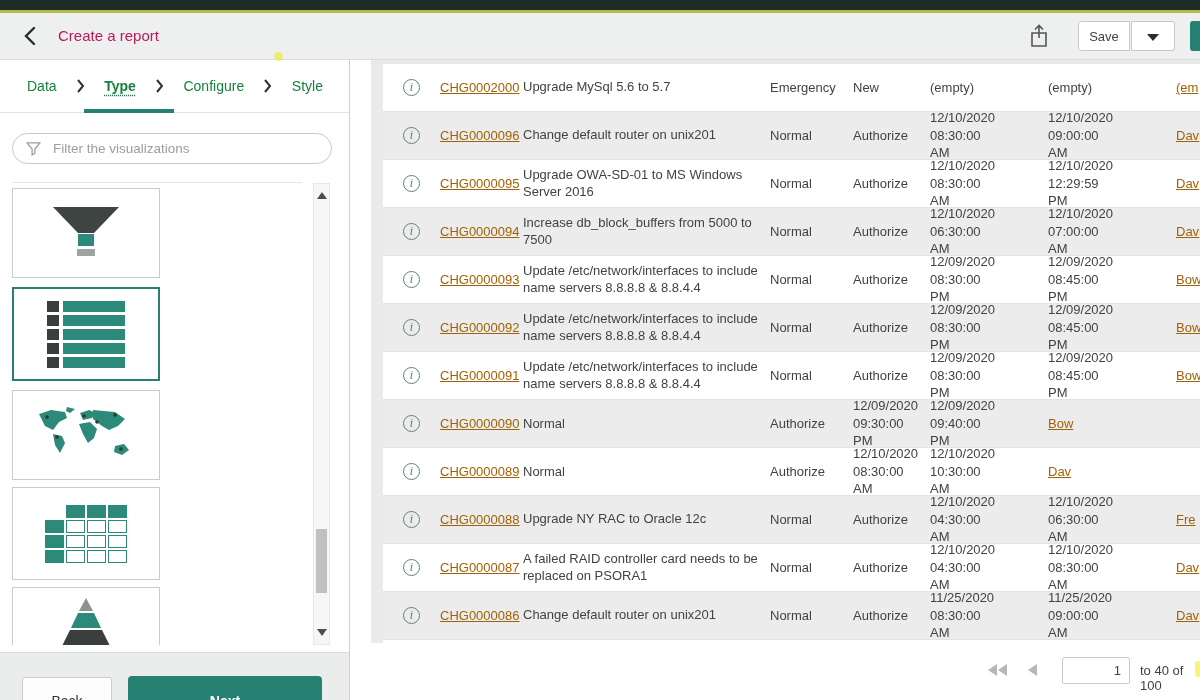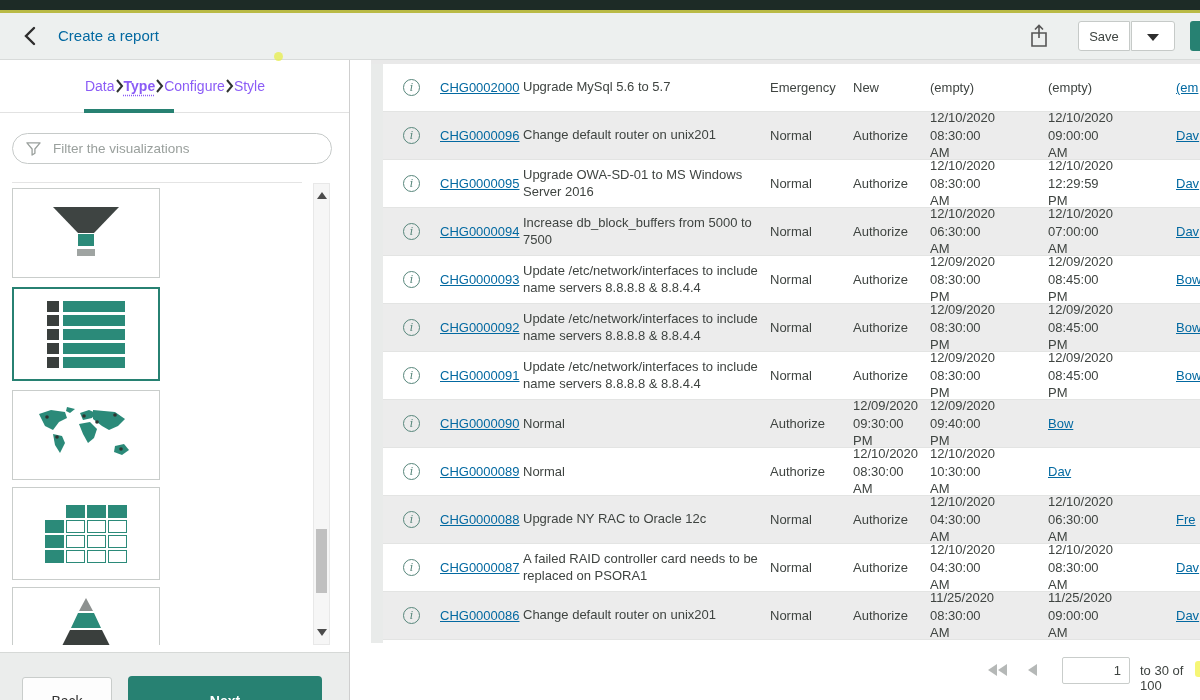--- a/index.html
+++ b/index.html
@@ -10,43 +10,43 @@
   }
 
   
   .topbar-dark  { position:absolute; left:0; top:0;  width:1200px; height:10px; background:#1d2b26; }
   .topbar-yellow{ position:absolute; left:0; top:10px; width:1200px; height:3px; background:#b9ba45; }
   .header {
     position:absolute; left:0; top:13px; width:1200px; height:47px;
     background:#edf0ef; border-bottom:1px solid #d8dbda;
   }
   .back-btn { position:absolute; left:18px; top:12px; width:24px; height:24px; background:none; border:none; cursor:pointer; padding:0; }
-  .header-title { position:absolute; left:58px; top:14px; font-size:15px; color:#0369a1; }
+  .header-title { position:absolute; left:58px; top:14px; font-size:15px; color:#be185d; }
   .share-btn { position:absolute; left:1027px; top:11px; width:24px; height:26px; background:none; border:none; padding:0; cursor:pointer; }
   .save-btn {
     position:absolute; left:1078px; top:8px; width:52px; height:30px;
     background:#fff; border:1px solid #c6cac8; border-radius:3px 0 0 3px;
     font-size:13px; color:#3e4441; font-family:inherit; cursor:pointer;
   }
   .save-caret-btn {
     position:absolute; left:1131px; top:8px; width:44px; height:30px;
     background:#fff; border:1px solid #c6cac8; border-radius:0 3px 3px 0; cursor:pointer;
   }
   .caret-down { display:inline-block; width:0; height:0; border-left:6px solid transparent; border-right:6px solid transparent; border-top:7px solid #2d2d2d; }
   .run-partial-btn { position:absolute; left:1190px; top:8px; width:24px; height:30px; background:#278172; border:none; border-radius:3px; }
 
   
   .left-panel {
     position:absolute; left:0; top:60px; width:350px; height:640px;
     background:#fff; border-right:1px solid #cfcfcf; overflow:hidden;
   }
   .tabs {
     position:absolute; left:0; top:0; width:350px; height:53px;
-    display:flex; align-items:center; justify-content:center;
-    padding:0 27px; border-bottom:1px solid #e2e2e2; font-size:14px; color:#8b5cf6;
+    display:flex; align-items:center; justify-content:space-between;
+    padding:0 27px; border-bottom:1px solid #e2e2e2; font-size:14px; color:#15803d;
   }
   .tab { cursor:pointer; }
   .tab.active { text-decoration:underline dotted; text-underline-offset:4px;font-weight:bold; }
   .tab-active-bar { position:absolute; left:84px; top:49px; width:90px; height:4px; background:#278172; }
   .tab-chevron svg { display:block; }
 
   .filter-box {
     position:absolute; left:12px; top:73px; width:320px; height:31px;
     border:1px solid #c6cac9; border-radius:16px; background:#fff;
     display:flex; align-items:center;
@@ -108,21 +108,21 @@
     font-size:13px; color:#3f4441; background:#fff;
   }
   .t-row:nth-child(even) { background:#ececec; }
   .cell { padding-right:10px; overflow:hidden; }
   .cell-icon { display:flex; justify-content:center; padding-right:0; }
   .info-icon {
     width:17px; height:17px; border:1.4px solid #57867b; border-radius:50%;
     color:#57867b; font-family:"DejaVu Serif", serif; font-style:italic; font-size:11px;
     display:flex; align-items:center; justify-content:center; cursor:pointer; line-height:1;
   }
-  .chg-link, .assignee-link { color:#0369a1; text-decoration:underline; cursor:pointer; white-space:nowrap;text-align:right; }
+  .chg-link, .assignee-link { color:#a16207; text-decoration:underline; cursor:pointer; white-space:nowrap;text-align:right; }
   .cell-desc { line-height:1.3; }
   .cell-date { line-height:1.35; white-space:pre-line; }
 
   
   .pagination { position:absolute; left:0; top:595px; width:850px; height:36px; }
   .pag-first, .pag-prev { position:absolute; top:9px; background:none; border:none; padding:0; cursor:pointer; display:flex; }
   .pag-first { left:638px; }
   .pag-prev  { left:678px; }
   .tri-left { width:0; height:0; border-top:6px solid transparent; border-bottom:6px solid transparent; border-right:9px solid #b5b8b7; }
   .pag-first .tri-left + .tri-left { margin-left:1px; }
@@ -478,17 +478,17 @@
   <div class="pagination">
     <button class="pag-first">
       <span class="tri-left"></span>
       <span class="tri-left"></span>
     </button>
     <button class="pag-prev">
       <span class="tri-left"></span>
     </button>
     <input class="page-input" value="1" style="">
     <div class="pag-highlight"></div>
-    <span class="pag-range">to 30 of 100</span>
+    <span class="pag-range">to 40 of 100</span>
   </div>
 </div>
 
 <div class="click-artifact"></div>
 
 </body></html>

